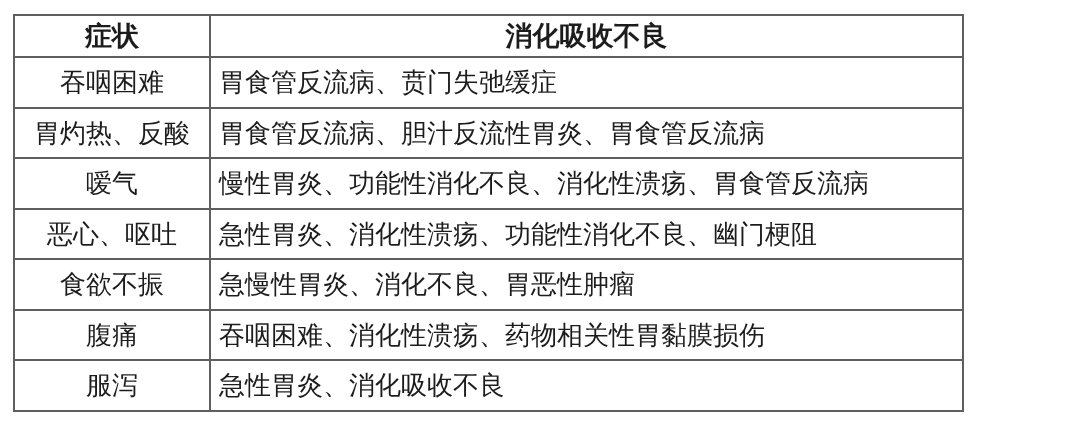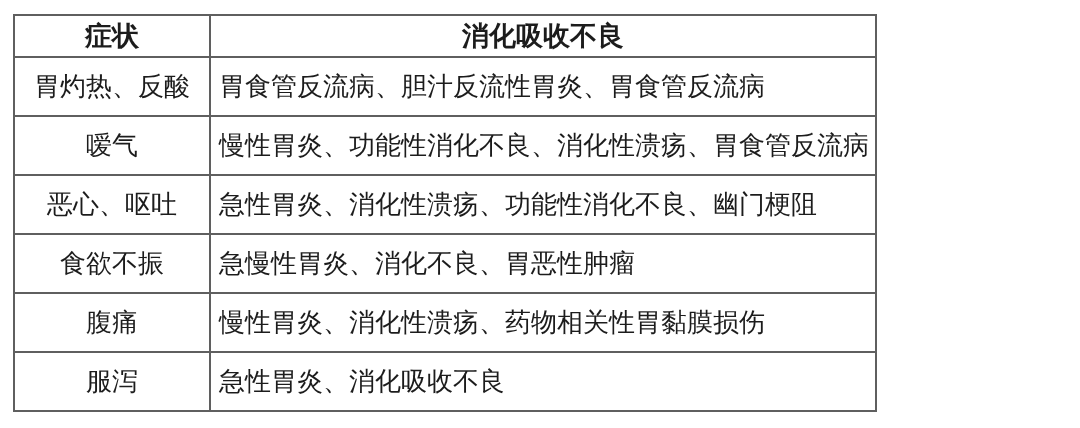--- a/index.html
+++ b/index.html
@@ -11,21 +11,21 @@
     width: 1080px;
     height: 428px;
     position: relative;
     overflow: hidden;
     font-family: "Liberation Serif", "DejaVu Serif", serif;
   }
   .doc-table {
     position: absolute;
     left: 13px;
     top: 14px;
-    width: 864px;
+    width: 951px;
     height: 398px;
     border-collapse: collapse;
     table-layout: fixed;
     color: #1c1c1c;
   }
   .doc-table th,
   .doc-table td {
     border: 2px solid #5f5f5f;
     font-size: 26px;
     line-height: 1.2;
@@ -57,37 +57,41 @@
     <col>
   </colgroup>
   <thead>
     <tr>
       <th>症状</th>
       <th>消化吸收不良</th>
     </tr>
   </thead>
   <tbody>
       <tr>
+        <td class="symptom-cell">吞咽困难</td>
+        <td class="disease-cell">胃食管反流病、贲门失弛缓症</td>
+      </tr>
+      <tr>
         <td class="symptom-cell">胃灼热、反酸</td>
         <td class="disease-cell">胃食管反流病、胆汁反流性胃炎、胃食管反流病</td>
       </tr>
       <tr>
         <td class="symptom-cell">嗳气</td>
         <td class="disease-cell">慢性胃炎、功能性消化不良、消化性溃疡、胃食管反流病</td>
       </tr>
       <tr>
         <td class="symptom-cell">恶心、呕吐</td>
         <td class="disease-cell">急性胃炎、消化性溃疡、功能性消化不良、幽门梗阻</td>
       </tr>
       <tr>
         <td class="symptom-cell">食欲不振</td>
         <td class="disease-cell">急慢性胃炎、消化不良、胃恶性肿瘤</td>
       </tr>
       <tr>
         <td class="symptom-cell">腹痛</td>
-        <td class="disease-cell">慢性胃炎、消化性溃疡、药物相关性胃黏膜损伤</td>
+        <td class="disease-cell">吞咽困难、消化性溃疡、药物相关性胃黏膜损伤</td>
       </tr>
       <tr>
         <td class="symptom-cell">服泻</td>
         <td class="disease-cell">急性胃炎、消化吸收不良</td>
       </tr>
     </tbody>
 </table>
 
 </body></html>

